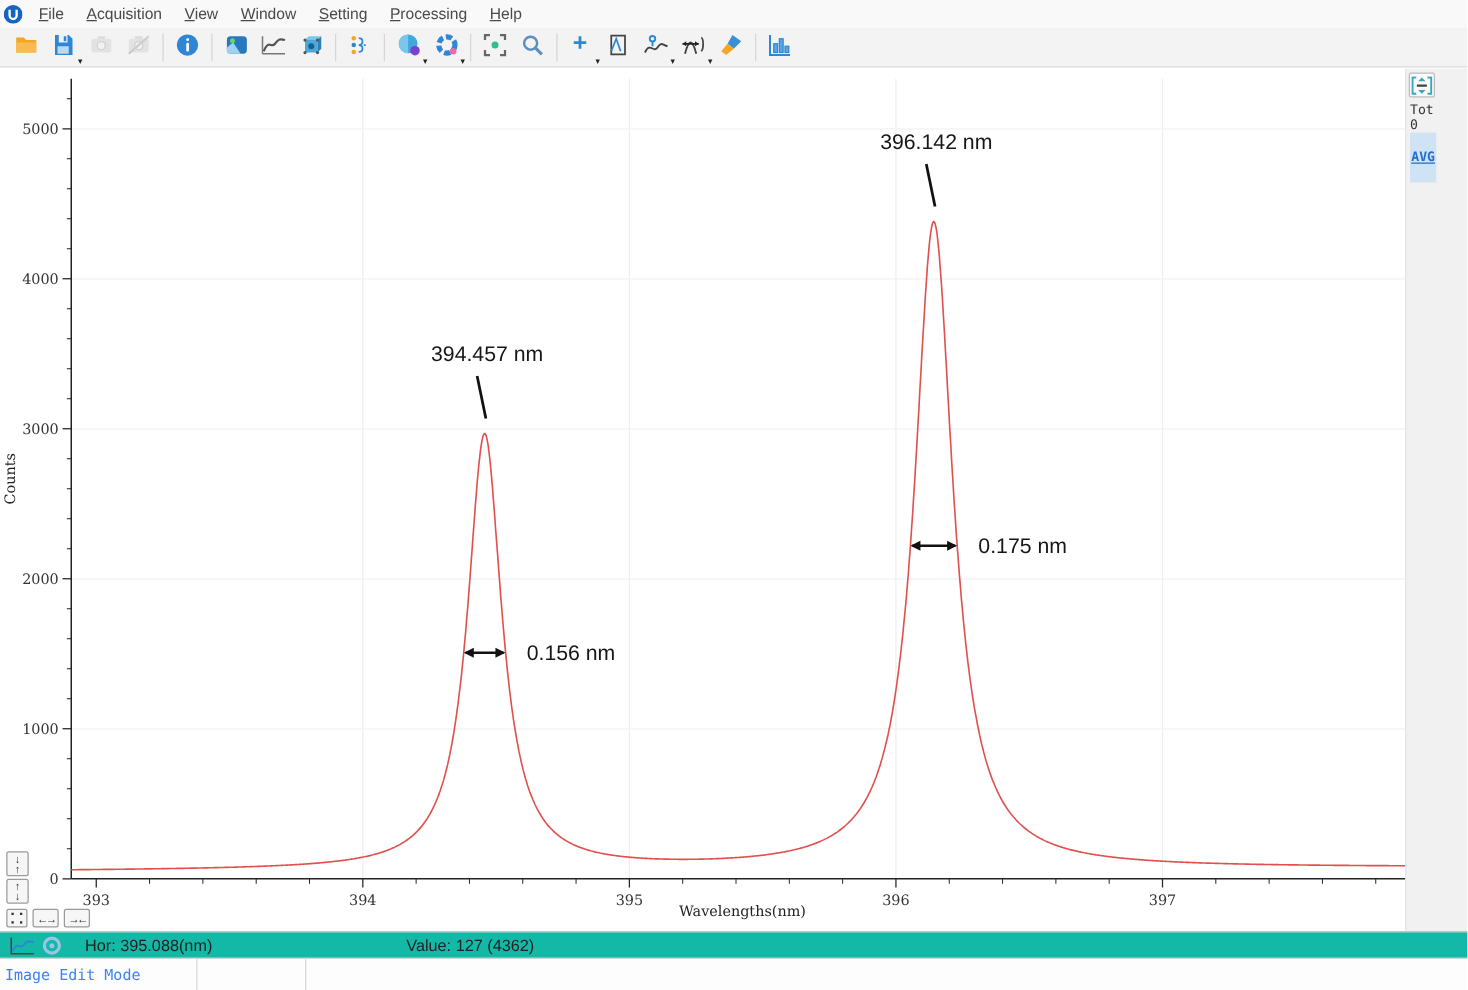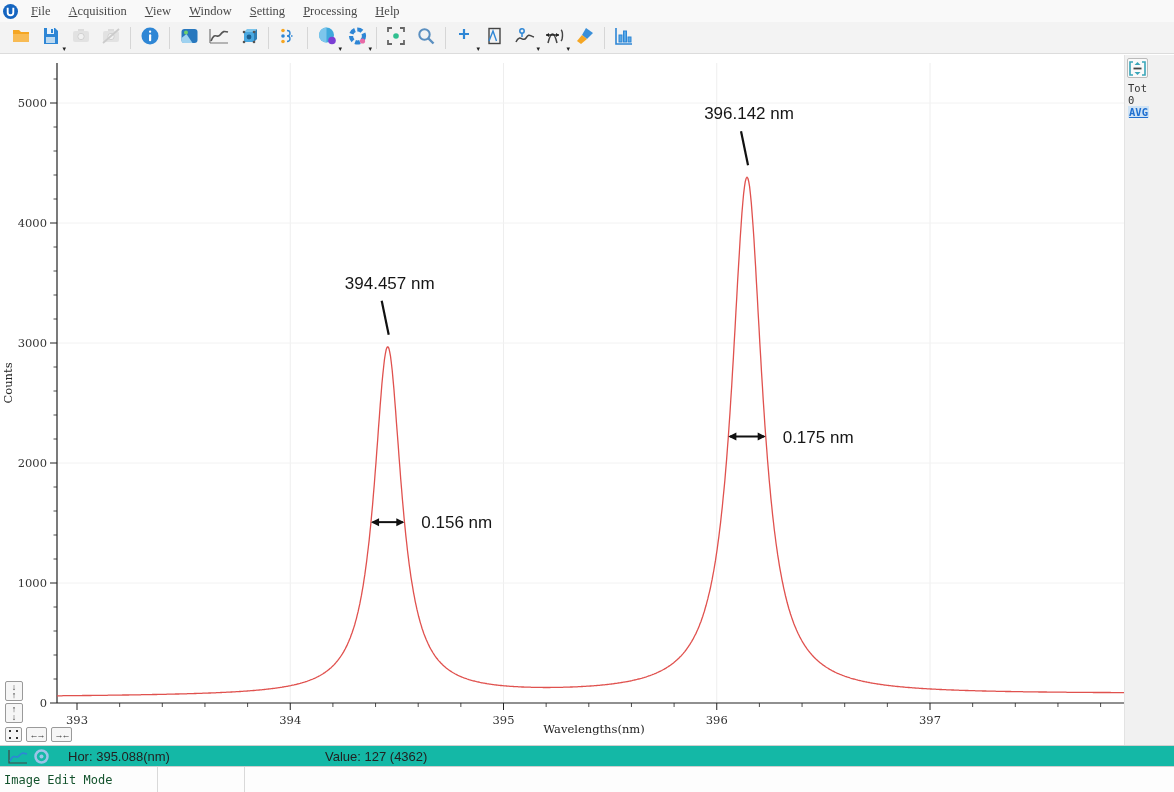--- a/index.html
+++ b/index.html
@@ -1,21 +1,21 @@
 <!DOCTYPE html>
 <html><head>
 <meta charset="utf-8">
 <style>
   html,body{margin:0;padding:0;width:1174px;height:792px;overflow:hidden;
     font-family:"Liberation Sans",sans-serif;background:#fff;position:relative;}
   
   .menubar{position:absolute;left:0;top:0;width:100%;height:22px;background:#f9f9f9;
     display:flex;align-items:center;font-size:12.5px;color:#4a4a4a;}
   .appicon{width:15px;height:15px;margin:0 4px 0 3px;flex:0 0 auto;}
-  .menu-item{padding:2px 9px;cursor:default;font-family:Liberation Serif, serif;}
+  .menu-item{padding:2px 9px;cursor:default;}
   .menu-item u{text-decoration:underline;}
   
   .toolbar{position:absolute;left:0;top:22px;width:100%;height:32px;background:#f3f3f3;
     border-bottom:1px solid #dcdcdc;display:flex;align-items:center;padding-left:6px;box-sizing:border-box;}
   .tbtn{width:28px;height:26px;border:none;background:transparent;position:relative;
     display:flex;align-items:center;justify-content:center;margin:0 1px;padding:0;}
   .tbtn.disabled{opacity:.38;filter:grayscale(1);}
   .tbtn .dd{position:absolute;right:-1px;bottom:-2px;font-size:7px;color:#222;}
   .tsep{width:1px;height:22px;background:#d6d6d6;margin:0 4px;}
   
@@ -29,30 +29,30 @@
     flex-direction:column;padding:0;line-height:7px;font-size:9px;}
   .sbtn span{display:block;line-height:8px;}
   .sbtn.h{flex-direction:row;font-size:9px;letter-spacing:-2px;line-height:12px;}
   
   .rstrip{position:absolute;right:0;top:55px;width:50px;height:690px;background:#f1f1f1;
     border-left:1px solid #e3e3e3;box-sizing:border-box;}
   .autoscale-btn{position:absolute;left:2px;top:3px;width:21px;height:20px;border:1px solid #bbb;
     border-radius:2px;background:#fafafa;padding:0;display:flex;align-items:center;justify-content:center;}
   .rp-text{position:absolute;left:3px;top:27px;font-family:"DejaVu Sans Mono",monospace;
     font-size:10.5px;color:#333;line-height:12px;}
-  .rp-avg{color:#1f6fd0;text-decoration:underline;background:#cfe3f5;padding:0 1px;font-weight:bold;}
+  .rp-avg{color:#1f6fd0;text-decoration:underline;background:#cfe3f5;padding:14px 1px;font-weight:bold;}
   
   .statusbar{position:absolute;left:0;top:745px;width:100%;height:22px;background:#14b8a6;
     border-top:1px solid #cfcfcf;border-bottom:1px solid #cfcfcf;box-sizing:border-box;font-size:13px;color:#222;}
   .statusbar .sic{position:absolute;top:3px;}
   .st-hor{position:absolute;left:68px;top:3px;}
   .st-val{position:absolute;left:325px;top:3px;}
   
   .bottombar{position:absolute;left:0;top:767px;width:100%;height:25px;background:#fdfdfd;
-    display:flex;font-family:"DejaVu Sans Mono",monospace;font-size:12px;color:#14532d;}
+    display:flex;font-family:"DejaVu Sans Mono",monospace;font-size:12px;color:#3b82f6;}
   .bcell{height:100%;display:flex;align-items:center;box-sizing:border-box;
     border-right:1px solid #d9d9d9;padding-left:4px;}
 </style>
 </head>
 <body>
 
 <div class="menubar">
   <svg class="appicon" viewBox="0 0 16 16">
     <circle cx="8" cy="8" r="8" fill="#1565c0"></circle>
     <path d="M5 4v5a3 3 0 0 0 6 0V4" fill="none" stroke="#fff" stroke-width="2"></path>

